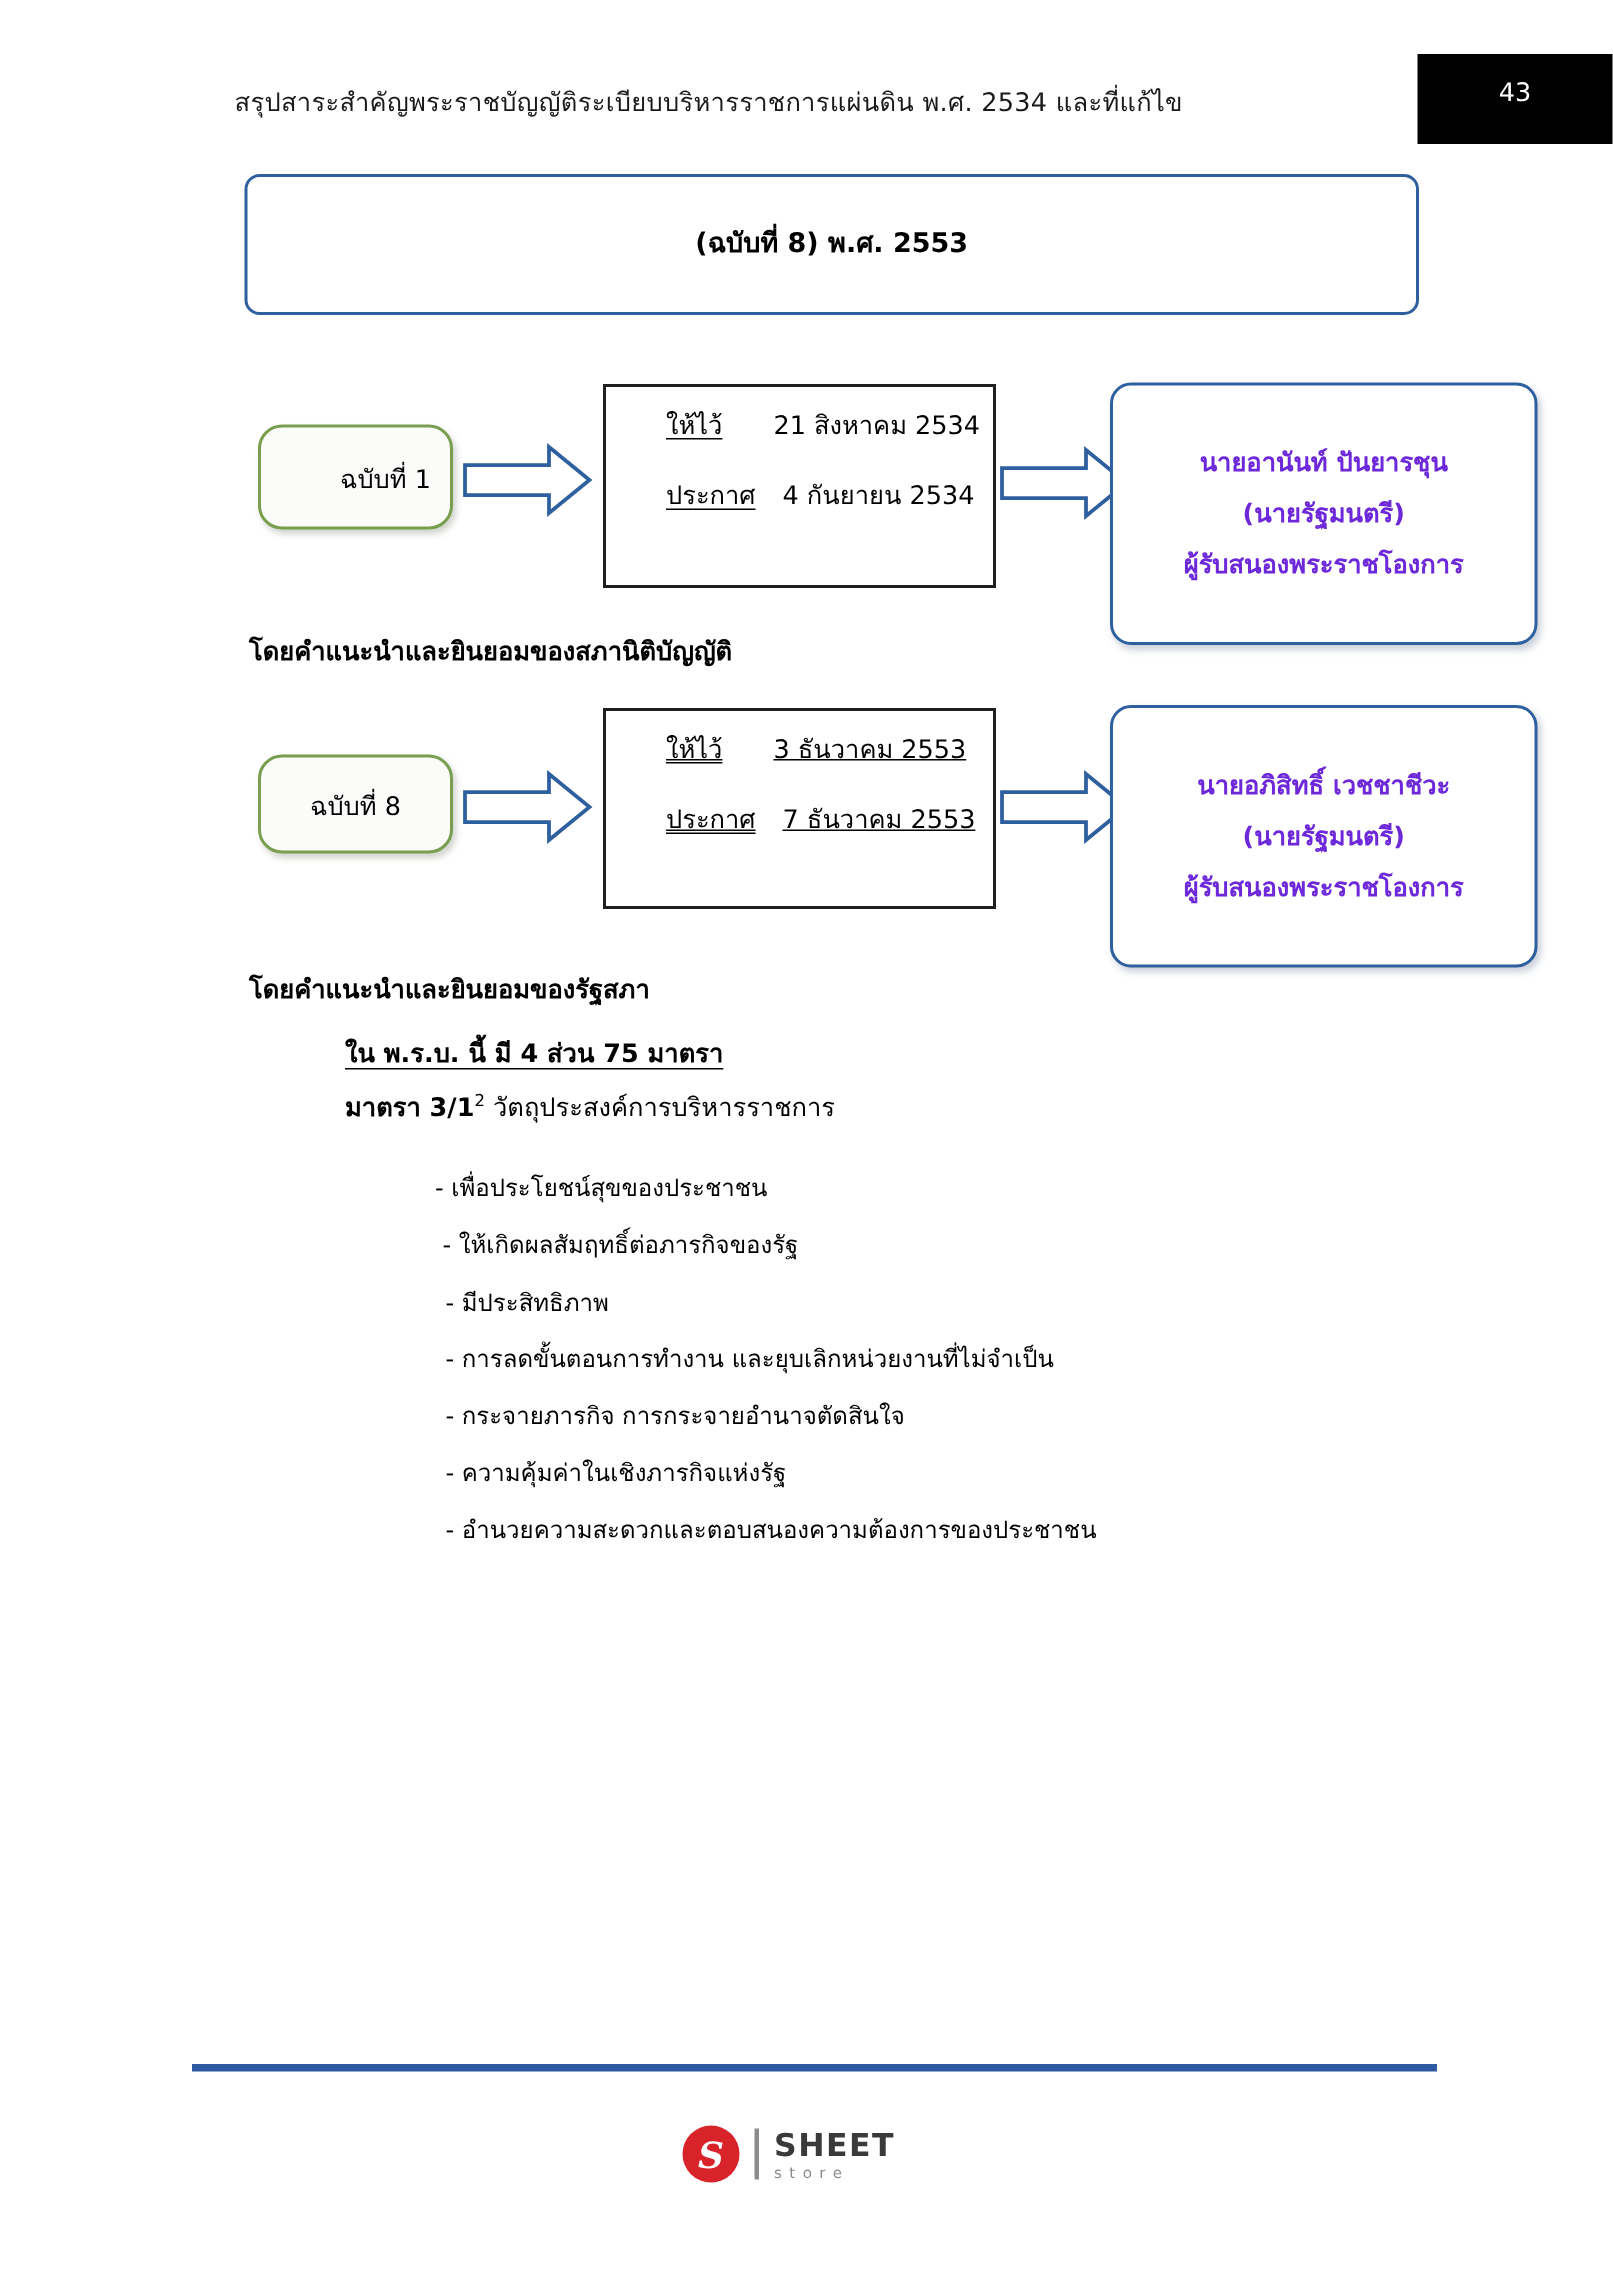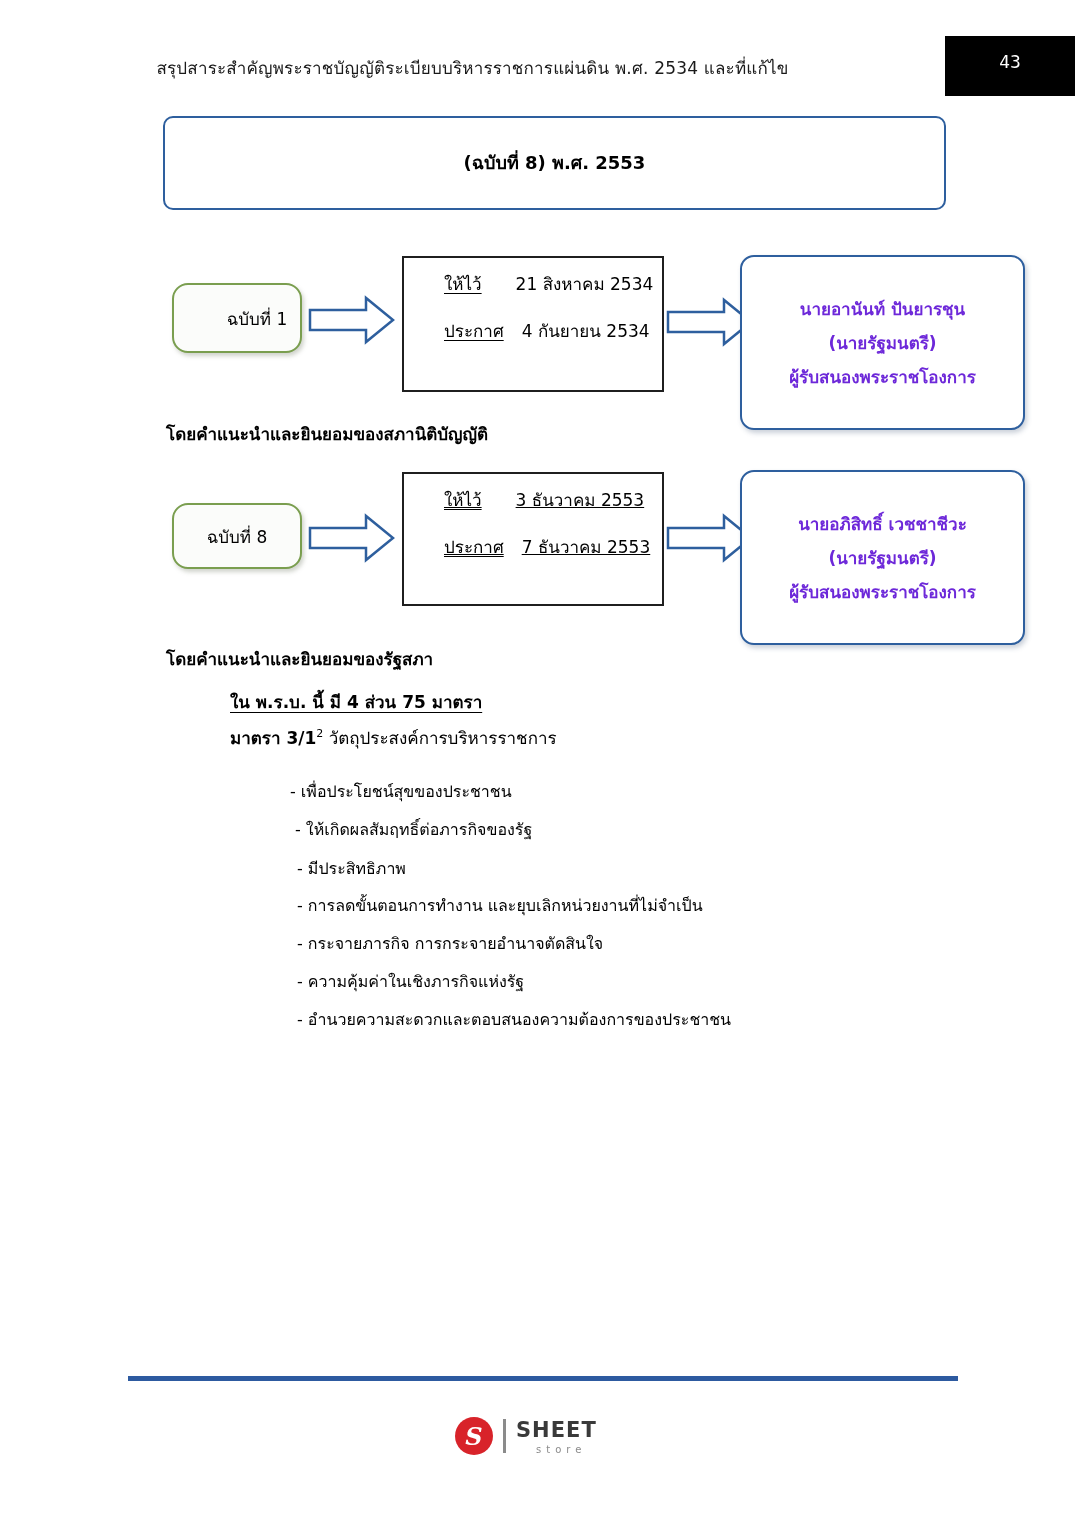--- a/index.html
+++ b/index.html
@@ -207,21 +207,20 @@
     font-size: 21px;
     font-weight: bold;
     letter-spacing: 1px;
     color: #3a3a3a;
   }
   .logo-text-sub {
     font-size: 10px;
     letter-spacing: 5px;
     color: #8b8b8b;
     margin-top: 2px;
-    margin-left: 20px;
   }
 </style>
 </head>
 <body>
 
 <div class="page-header">
   <div class="header-title">สรุปสาระสำคัญพระราชบัญญัติระเบียบบริหารราชการแผ่นดิน พ.ศ. 2534 และที่แก้ไข</div>
   <div class="header-pagebox"></div>
   <div class="header-pagenum">43</div>
 </div>

